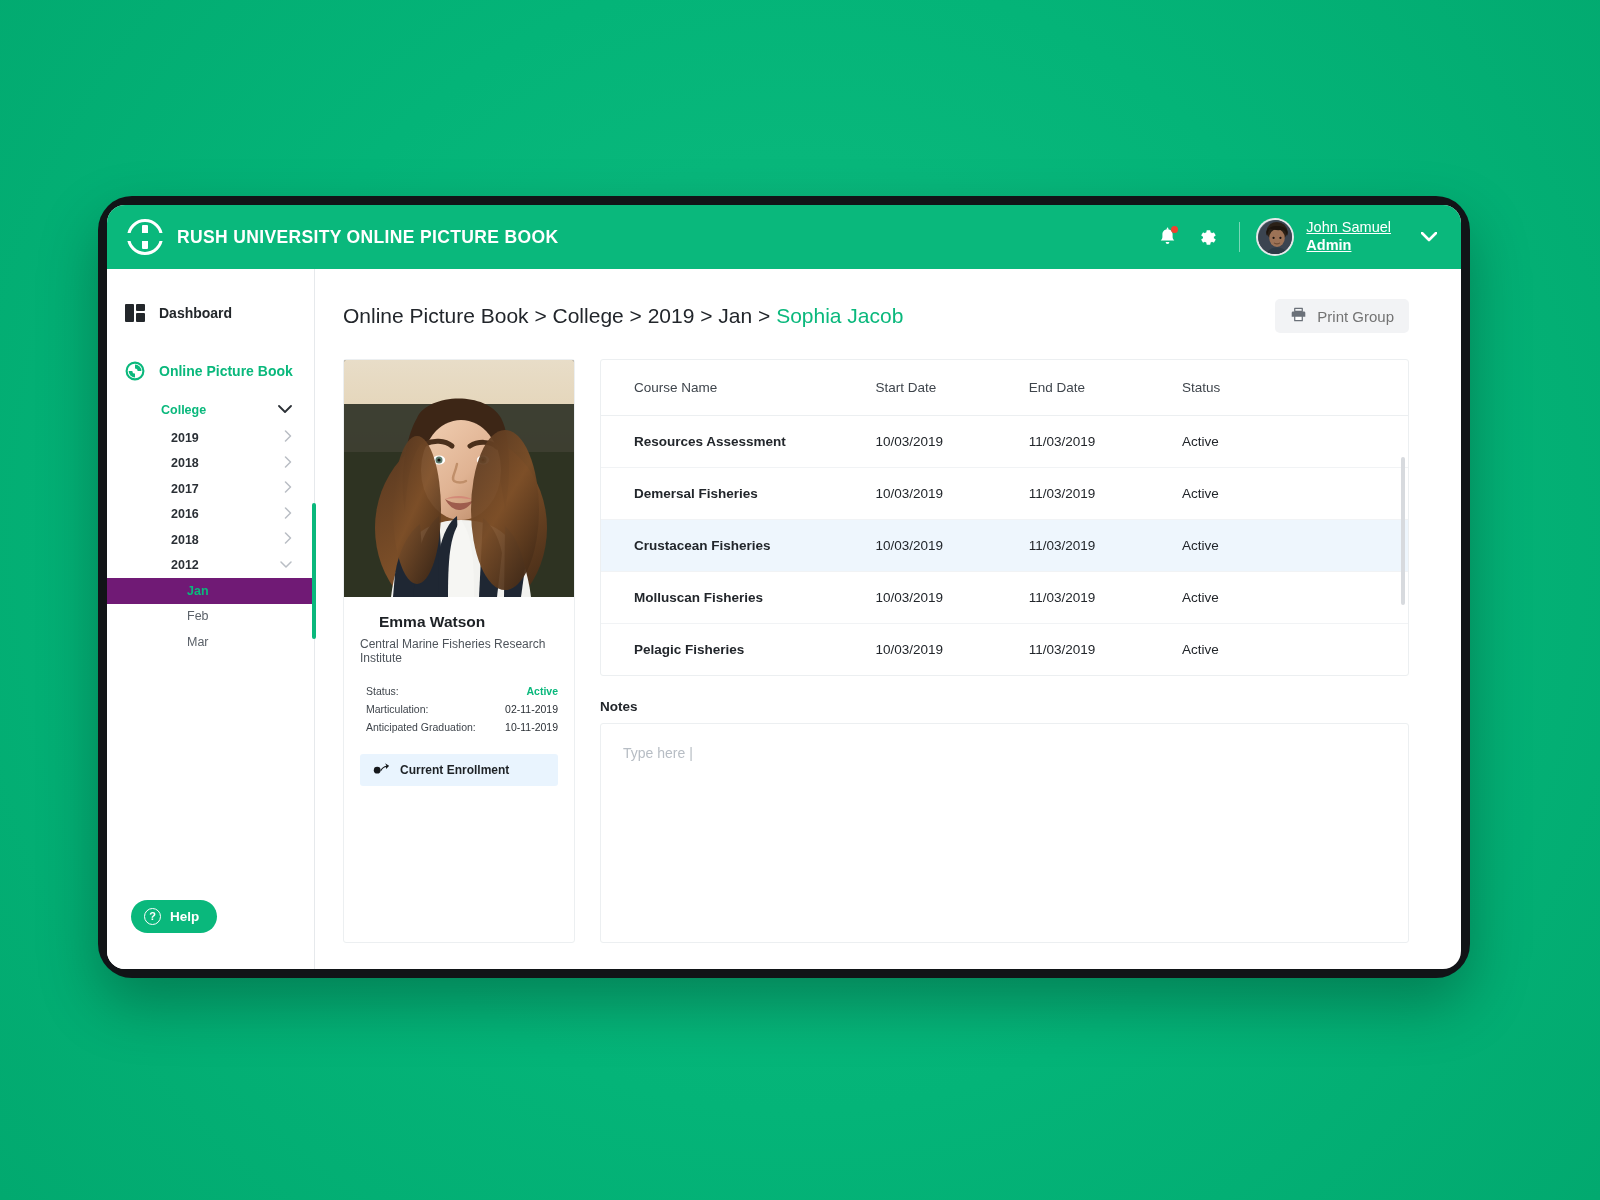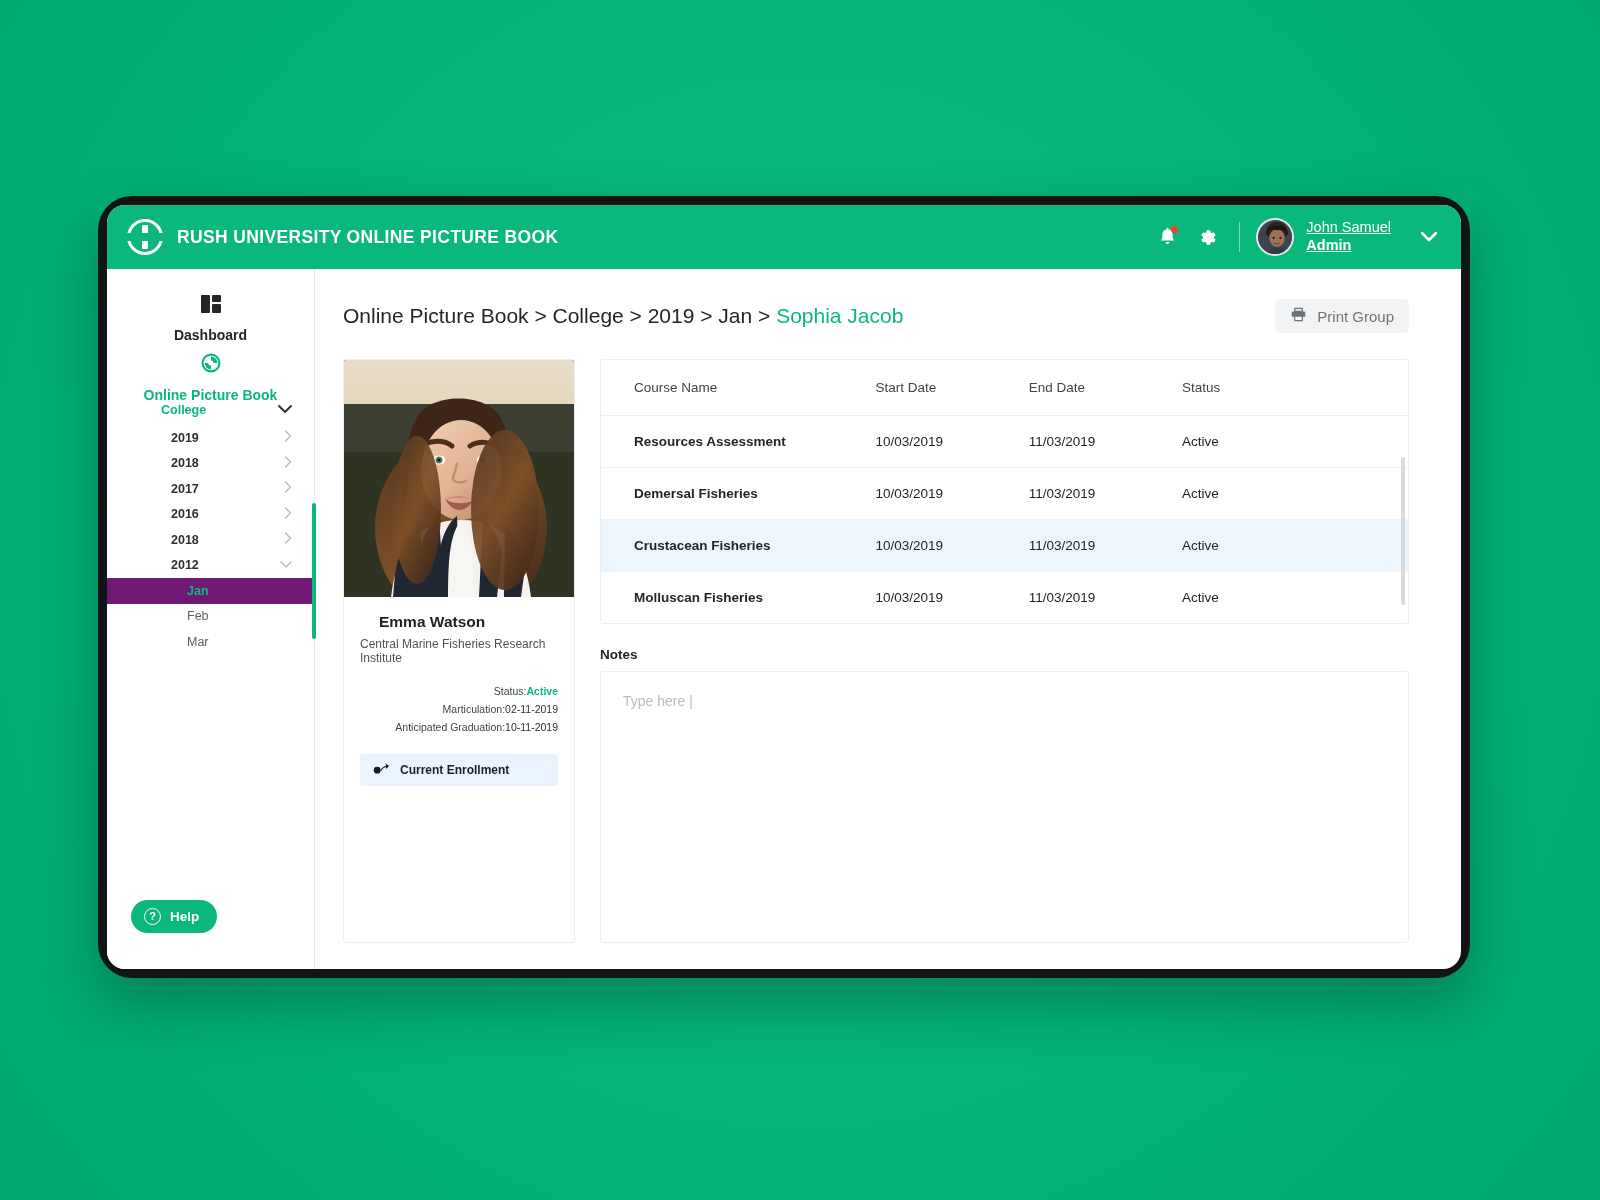--- a/index.html
+++ b/index.html
@@ -142,21 +142,20 @@
     background: #0ab87c;
     border-radius: 3px;
   }
   .nav-row {
     display: flex;
     align-items: center;
     height: 36px;
     padding: 0 18px;
     cursor: pointer;
     font-size: 13.5px;
-    flex-direction: column;
   }
   #nav-dashboard { gap: 14px; margin-bottom: 22px; }
   #nav-dashboard .nav-label { font-weight: 700; color: #23272b; font-size: 14px; }
   .dash-icon {
     width: 20px; height: 18px;
     display: grid;
     grid-template-columns: 9px 9px;
     grid-template-rows: 7px 9px;
     gap: 2px;
   }
@@ -272,21 +271,21 @@
     background: #2b2c28;
     position: relative;
   }
   #profile-photo svg { display: block; width: 100%; height: 100%; }
   #profile-body { padding: 16px 16px 0 16px; }
   #profile-name { font-size: 15.5px; font-weight: 700; color: #1d2125; margin-left: 19px; }
   #profile-org { font-size: 12px; color: #4e545b; margin-top: 6px; }
   #profile-meta { margin-top: 17px; }
   .meta-row {
     display: flex;
-    justify-content: flex-end;
+    justify-content: space-between;
     font-size: 10.5px;
     color: #3f454c;
     line-height: 16px;
     padding: 1px 0;
     margin-left: 6px;
   }
   .meta-row .meta-value { color: #2b3036; }
   .meta-row .meta-value.status-active { color: #0ab87c; font-weight: 700; }
   #current-enrollment-button {
     margin: 18px 0 0 0;
@@ -667,20 +666,26 @@
                     <td class="col-2">10/03/2019</td>
                     <td class="col-3">11/03/2019</td>
                     <td class="col-4">Active</td>
                   </tr>
                   <tr>
                     <td class="col-1 course-name">Molluscan Fisheries</td>
                     <td class="col-2">10/03/2019</td>
                     <td class="col-3">11/03/2019</td>
                     <td class="col-4">Active</td>
                   </tr>
+                  <tr>
+                    <td class="col-1 course-name">Pelagic Fisheries</td>
+                    <td class="col-2">10/03/2019</td>
+                    <td class="col-3">11/03/2019</td>
+                    <td class="col-4">Active</td>
+                  </tr>
                 </tbody>
               </table>
               <span id="table-scrollbar"></span>
             </div>
 
             <div id="notes-label">Notes</div>
             <textarea id="notes-input" placeholder="Type here |" style=""></textarea>
           </section>
 
         </div>

